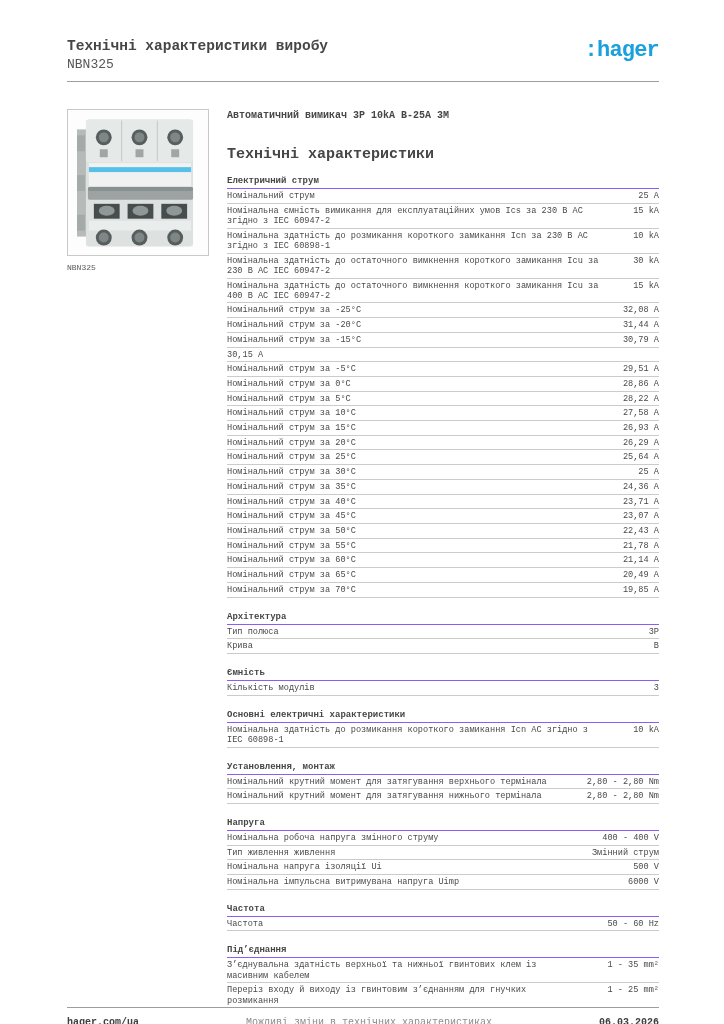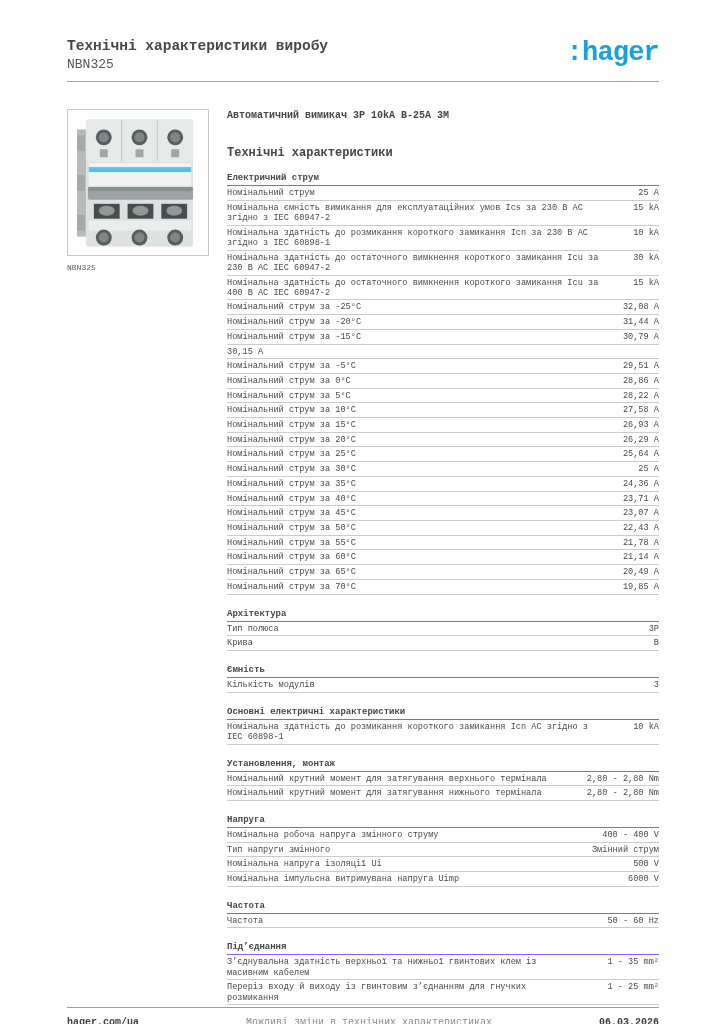--- a/index.html
+++ b/index.html
@@ -16,41 +16,41 @@
   }
   .header {
     display: flex;
     justify-content: space-between;
     align-items: flex-start;
     padding: 21px 55px 0 57px;
   }
   .doc-title { font-size: 14.5px; font-weight: bold; color: #464646; line-height: 1.25; }
   .doc-subtitle { font-size: 13px; color: #575757; margin-top: 2px; }
   .logo {
-    font-size: 27px;
+    font-size: 22px;
     font-weight: bold;
     letter-spacing: -0.8px;
     line-height: 1;
     margin-top: 3px;
   }
   .header-rule { border: 0; border-top: 1px solid #9e9e9e; margin: 9px 55px 0 57px; }
 
   .main { display: flex; padding: 27px 55px 0 57px; }
   .left-col { flex: 0 0 160px; }
   .image-box {
     width: 142px; height: 147px;
     border: 1px solid #c9c9c9;
     background: #fdfdfd;
     display: flex; align-items: center; justify-content: center;
   }
   .image-caption { font-size: 8px; color: #5a5a5a; margin-top: 7px; }
 
   .right-col { flex: 1 1 auto; min-width: 0; }
   .product-title { font-size: 10px; font-weight: bold; color: #464646; margin: 1px 0 25px 0; }
-  .specs-heading { font-size: 12px; font-weight: bold; color: #464646; margin: 0 0 13px 0; }
+  .specs-heading { font-size: 15px; font-weight: bold; color: #464646; margin: 0 0 13px 0; }
 
   .spec-section + .spec-section { margin-top: 14px; }
   .section-title {
     font-size: 9px; font-weight: bold; color: #464646;
     margin: 0; padding-bottom: 2px;
     border-bottom: 1px solid #8b5cf6;
   }
   .spec-row {
     display: flex; align-items: flex-start;
     border-bottom: 1px solid #cbcbcb;
@@ -274,21 +274,21 @@
               <span class="spec-value">2,80 - 2,80 Nm</span>
             </div>
           </section>
           <section class="spec-section">
             <h4 class="section-title">Напруга</h4>
             <div class="spec-row">
               <span class="spec-label">Номінальна робоча напруга змінного струму</span>
               <span class="spec-value">400 - 400 V</span>
             </div>
             <div class="spec-row">
-              <span class="spec-label">Тип напруги змінного</span>
+              <span class="spec-label">Тип живлення живлення</span>
               <span class="spec-value">Змінний струм</span>
             </div>
             <div class="spec-row">
               <span class="spec-label">Номінальна напруга ізоляції Ui</span>
               <span class="spec-value">500 V</span>
             </div>
             <div class="spec-row">
               <span class="spec-label">Номінальна імпульсна витримувана напруга Uimp</span>
               <span class="spec-value">6000 V</span>
             </div>

